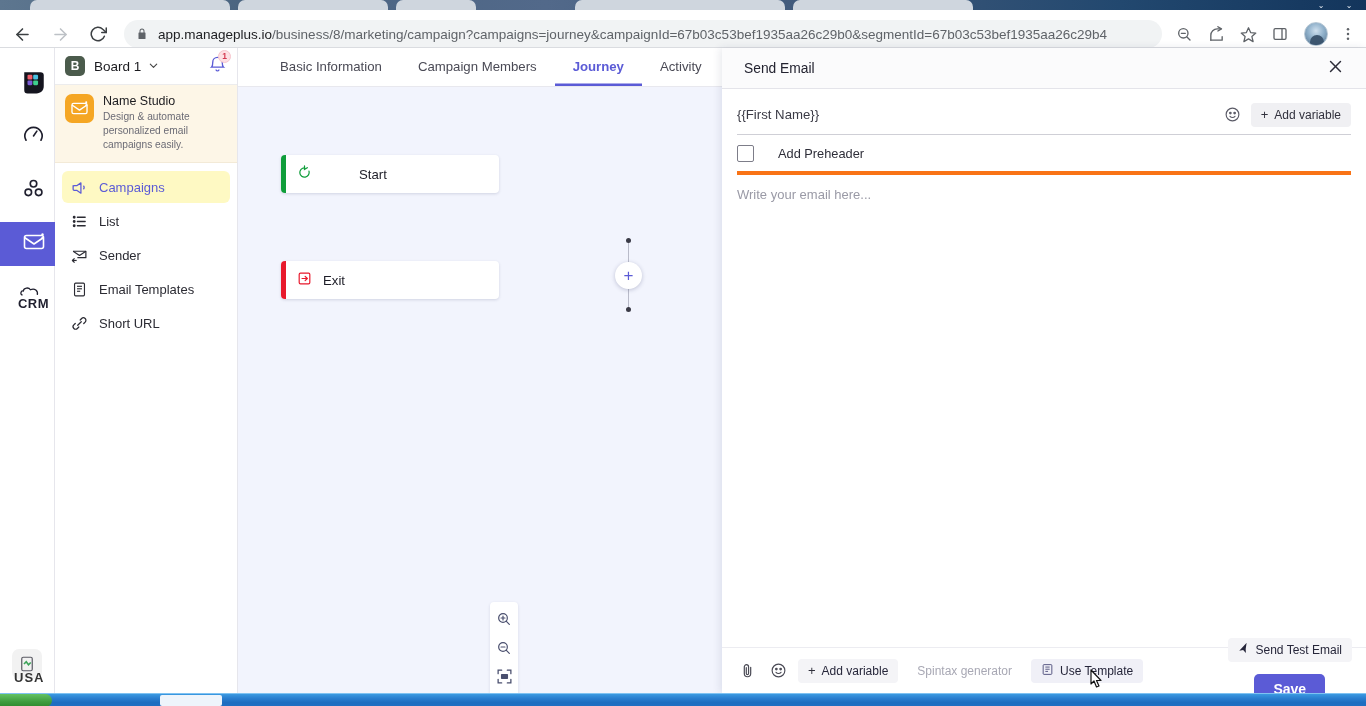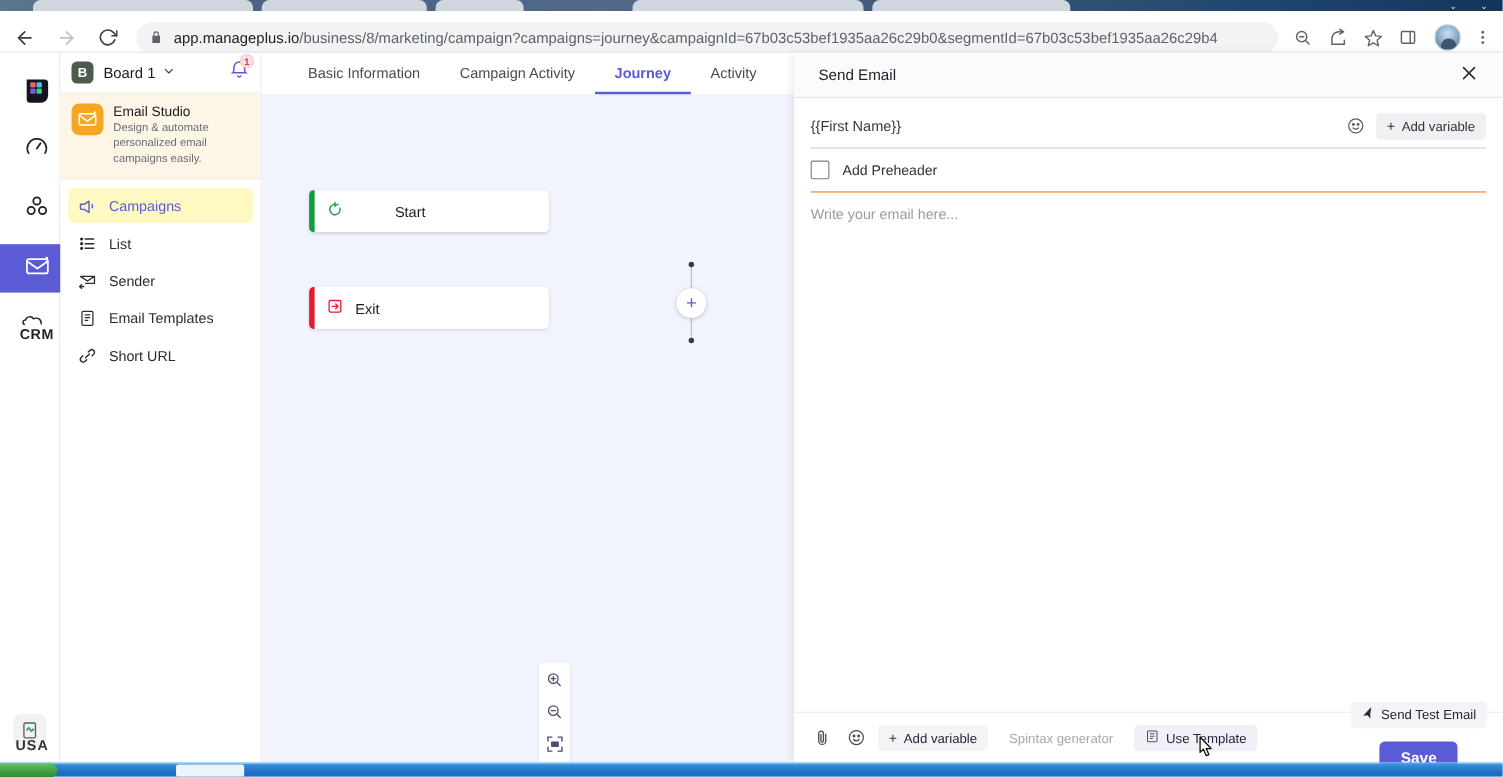--- a/index.html
+++ b/index.html
@@ -233,22 +233,22 @@
   #subject-actions { margin-left: auto; display: flex; align-items: center; gap: 8px; }
   .emoji-btn { width: 20px; height: 20px; color: #5a5a66; display:flex; align-items:center; justify-content:center;}
   .chip-btn {
     background: #f0f0f3; border-radius: 4px; height: 24px;
     display: flex; align-items: center; gap: 6px; padding: 0 10px;
     font-size: 12px; color: #30303c;
   }
   .chip-btn .plus { font-size: 13px; color: #30303c; }
 
   #preheader-row {
-    height: 40px; margin: 0 15px; display: flex; align-items: center; gap: 12px;
-    border-bottom: 1px solid #f97316;
+    height: 40px; margin: 0 15px; display: flex; align-items: center; gap: 24px;
+    border-bottom: 4px solid #f97316;
   }
   #preheader-box {
     width: 17px; height: 17px; border: 1.6px solid #7d7d89; border-radius: 2px;
     background: #fff;
   }
   #preheader-label { font-size: 12.8px; color: #2e2e39; }
 
   #email-body {
     flex: 1; margin: 12px 15px 0 15px; font-size: 13px; color: #9a9aa6;
   }
@@ -444,21 +444,21 @@
     <div id="studio-card">
       <div id="studio-icon">
         <svg width="19" height="19" viewBox="0 0 24 24" fill="none" stroke="currentColor" stroke-width="1.7" stroke-linejoin="round">
           <path d="M2.5 7.5 12 14l9.5-6.5"></path>
             <rect x="2.5" y="5.5" width="19" height="13" rx="2"></rect>
           <circle cx="20.5" cy="4" r="1.3" fill="currentColor" stroke="none"></circle>
           <circle cx="20.5" cy="7.8" r="1.3" fill="currentColor" stroke="none"></circle>
         </svg>
       </div>
       <div>
-        <div id="studio-title">Email Studio</div>
+        <div id="studio-title">Name Studio</div>
         <div id="studio-sub">Design &amp; automate personalized email campaigns easily.</div>
       </div>
     </div>
 
     <div id="nav-list">
       <div class="nav-item active">
         <span class="ico">
           <svg width="17" height="17" viewBox="0 0 24 24" fill="none" stroke="currentColor" stroke-width="1.8" stroke-linejoin="round">
               <path d="M3 9.5v5a1.5 1.5 0 0 0 1.5 1.5H8l6 4V5.5L8 9.5H4.5A1.5 1.5 0 0 0 3 11z"></path>
               <path d="M17.5 9.5a3.5 3.5 0 0 1 0 5"></path>
@@ -510,29 +510,29 @@
             </svg>
         </span>
         <span>Short URL</span>
       </div>
     </div>
   </div>
 
   <div id="main">
     <div id="tabbar">
       <div class="tab">Basic Information</div>
-      <div class="tab">Campaign Activity</div>
+      <div class="tab">Campaign Members</div>
       <div class="tab active">Journey</div>
       <div class="tab">Activity</div>
       <div class="tab">Ana</div>
     </div>
 
     <div id="canvas">
 
-      <div class="flow-node" id="node-start" style="left:43px; top:86px;gap:47px;">
+      <div class="flow-node" id="node-start" style="left:43px; top:68px;gap:47px;">
         <span>
           <svg width="15" height="15" viewBox="0 0 24 24" fill="none" stroke="#0f9d3a" stroke-width="2" stroke-linecap="round">
               <path d="M12 4.5a7.5 7.5 0 1 0 7.2 5.4"></path>
               <polyline points="12 1.5 12 7 16.5 4.3"></polyline>
             </svg>
         </span>
         <span>Start</span>
       </div>
 
       <div id="connector">

